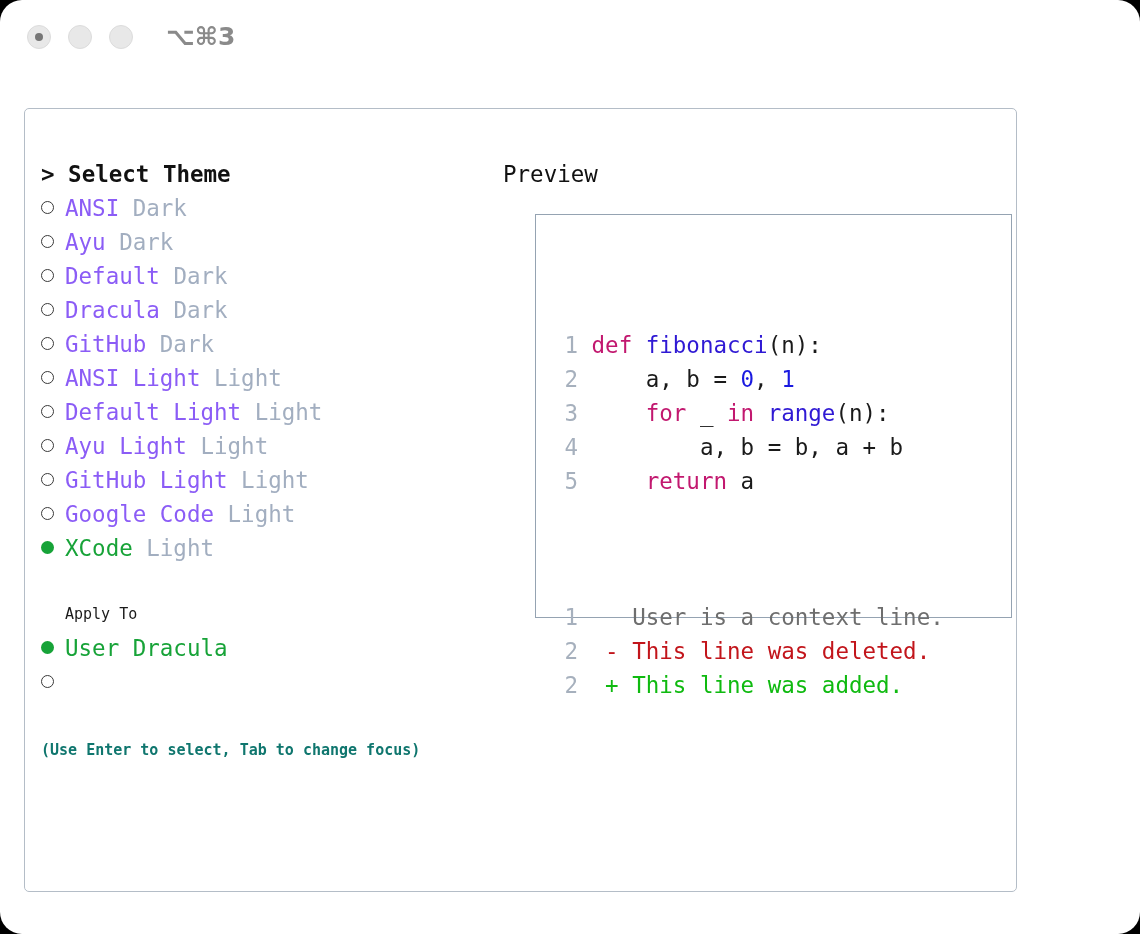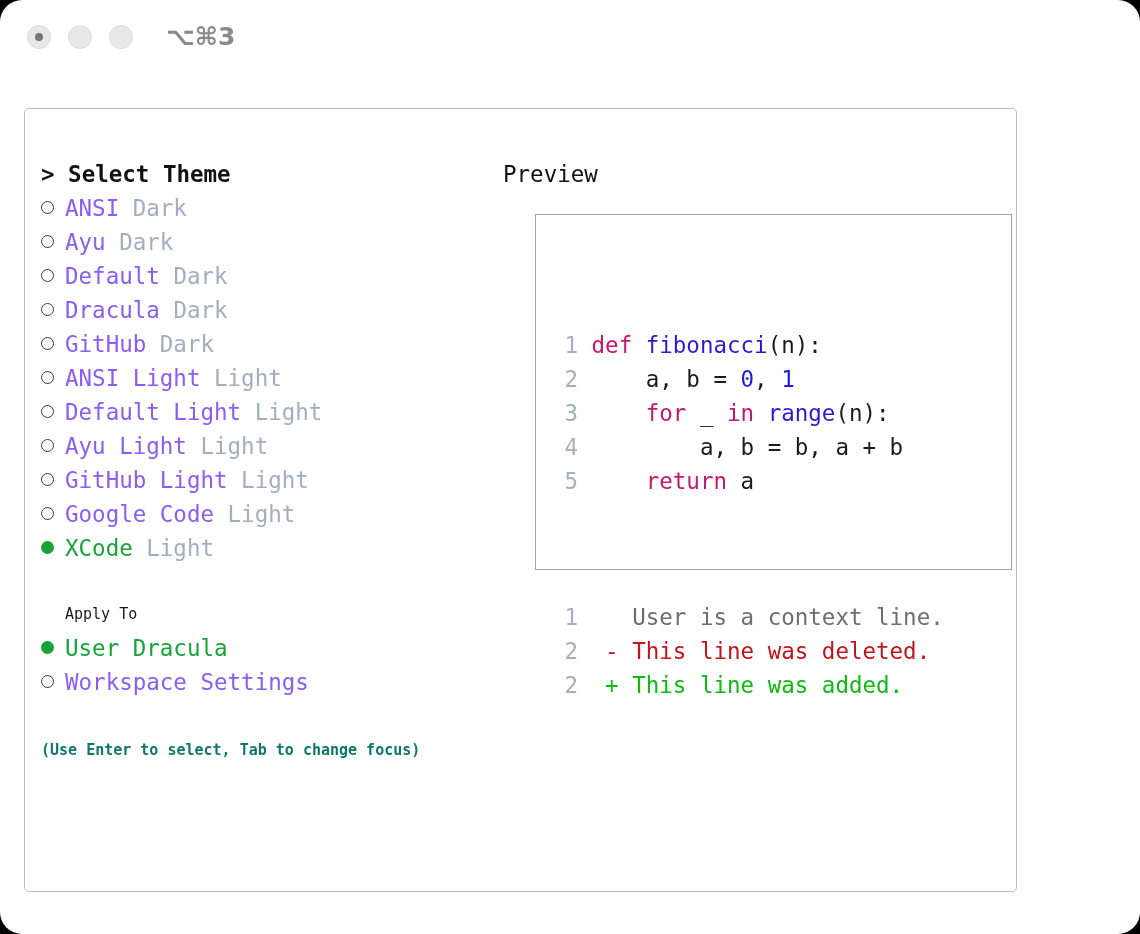--- a/index.html
+++ b/index.html
@@ -141,21 +141,21 @@
   .preview-label {
     font-size: 22.5px;
     color: #111111;
     line-height: 34px;
     font-weight: normal;
     white-space: pre;
   }
   .preview-box {
     position: absolute;
     left: 32px; top: 57px;
-    width: 477px; height: 356px;
+    width: 477px; height: 404px;
     border: 1.5px solid #95a3b2;
     background: #ffffff;
   }
   .code {
     position: absolute;
     left: 20px; top: 45px;
     font-size: 22.5px;
     line-height: 34px;
     white-space: pre;
   }
@@ -210,21 +210,21 @@
           <div class="opt"><span class="marker off"></span><span class="name">Google Code</span> <span class="tag">Light</span></div>
           <div class="opt sel"><span class="marker on"></span><span class="name">XCode</span> <span class="tag">Light</span></div>
         </div>
 
       <div class="spacer-1"></div>
 
       <div class="subheading">Apply To</div>
 
       <div id="apply-list">
           <div class="opt sel"><span class="marker on"></span><span class="name">User Dracula</span></div>
-          <div class="opt"><span class="marker off"></span><span class="name">Workspace Settings</span></div>
+          <div class="opt"><span class="marker off"></span></div>
         </div>
 
       <div class="spacer-2"></div>
 
       <div class="hint">(Use Enter to select, Tab to change focus)</div>
     </div>
 
     <div class="col-right">
       <div class="preview-label">Preview</div>
 

